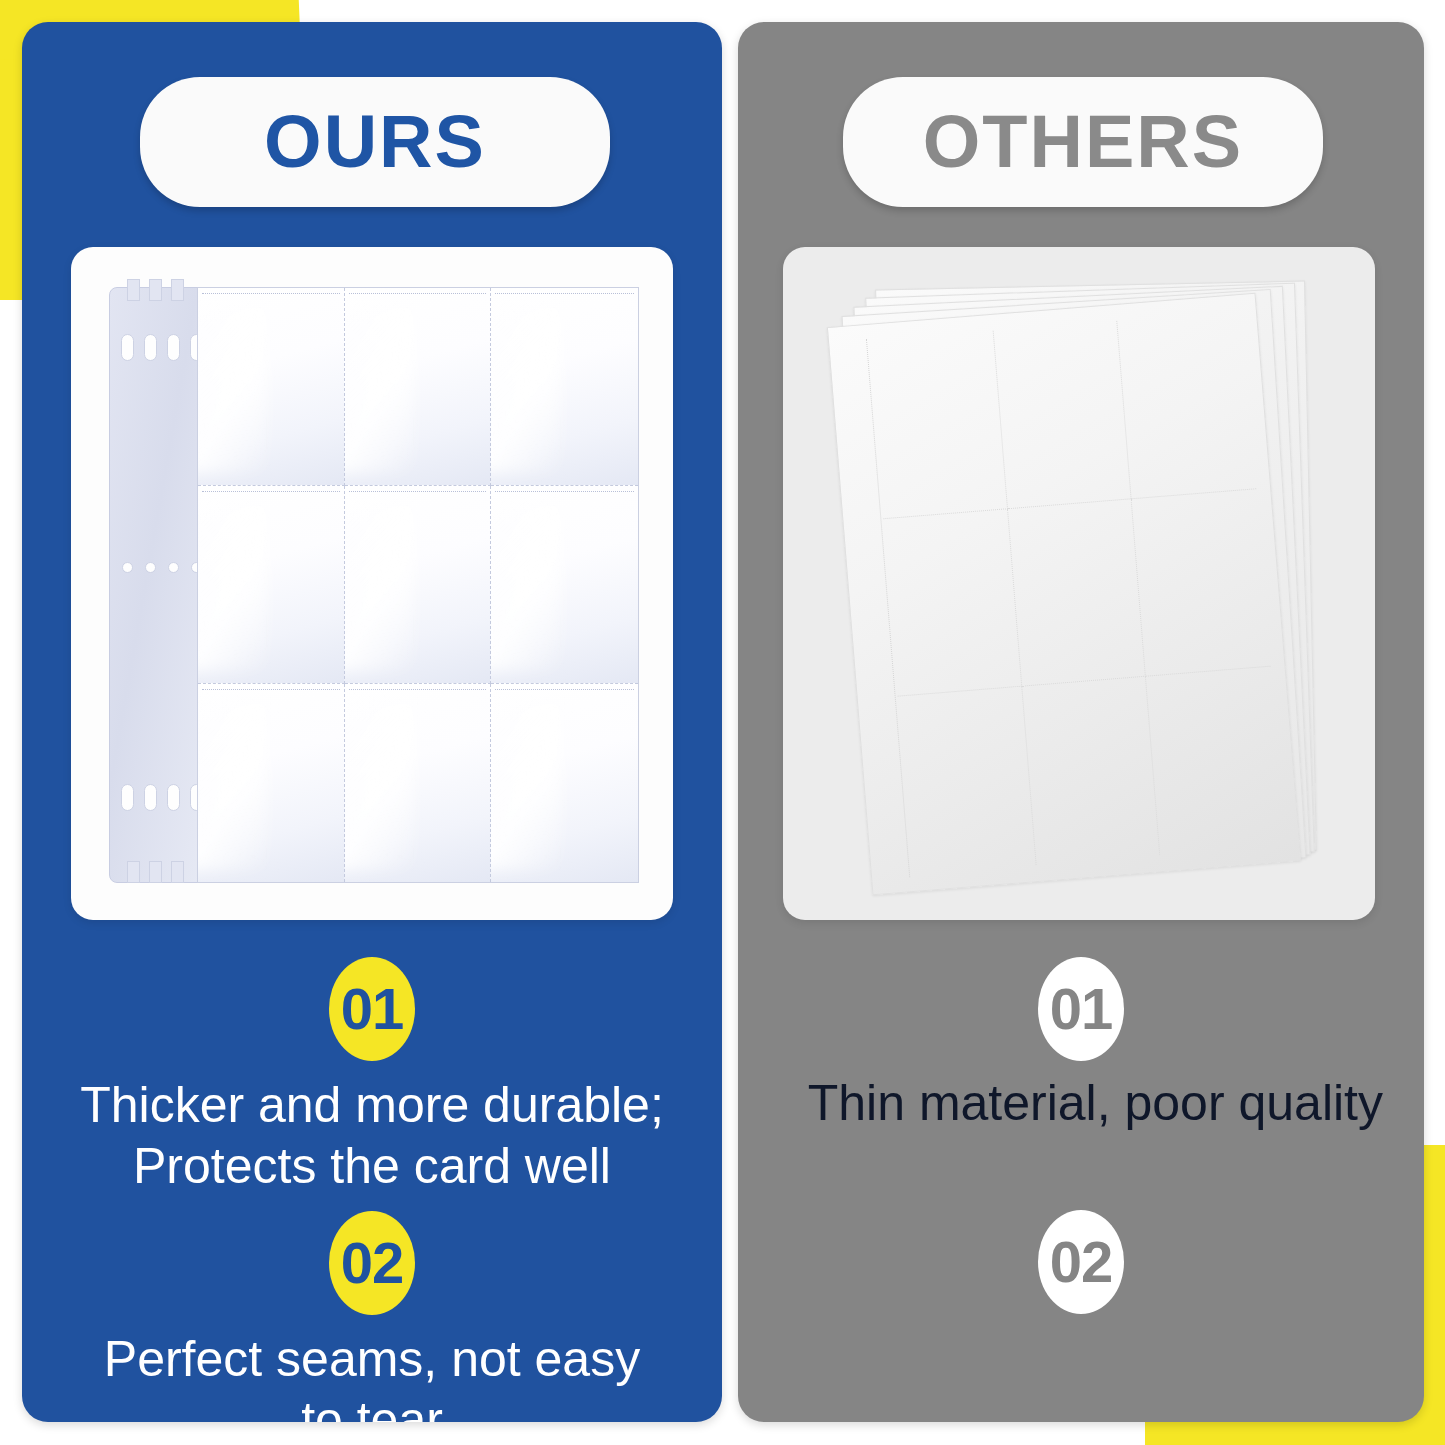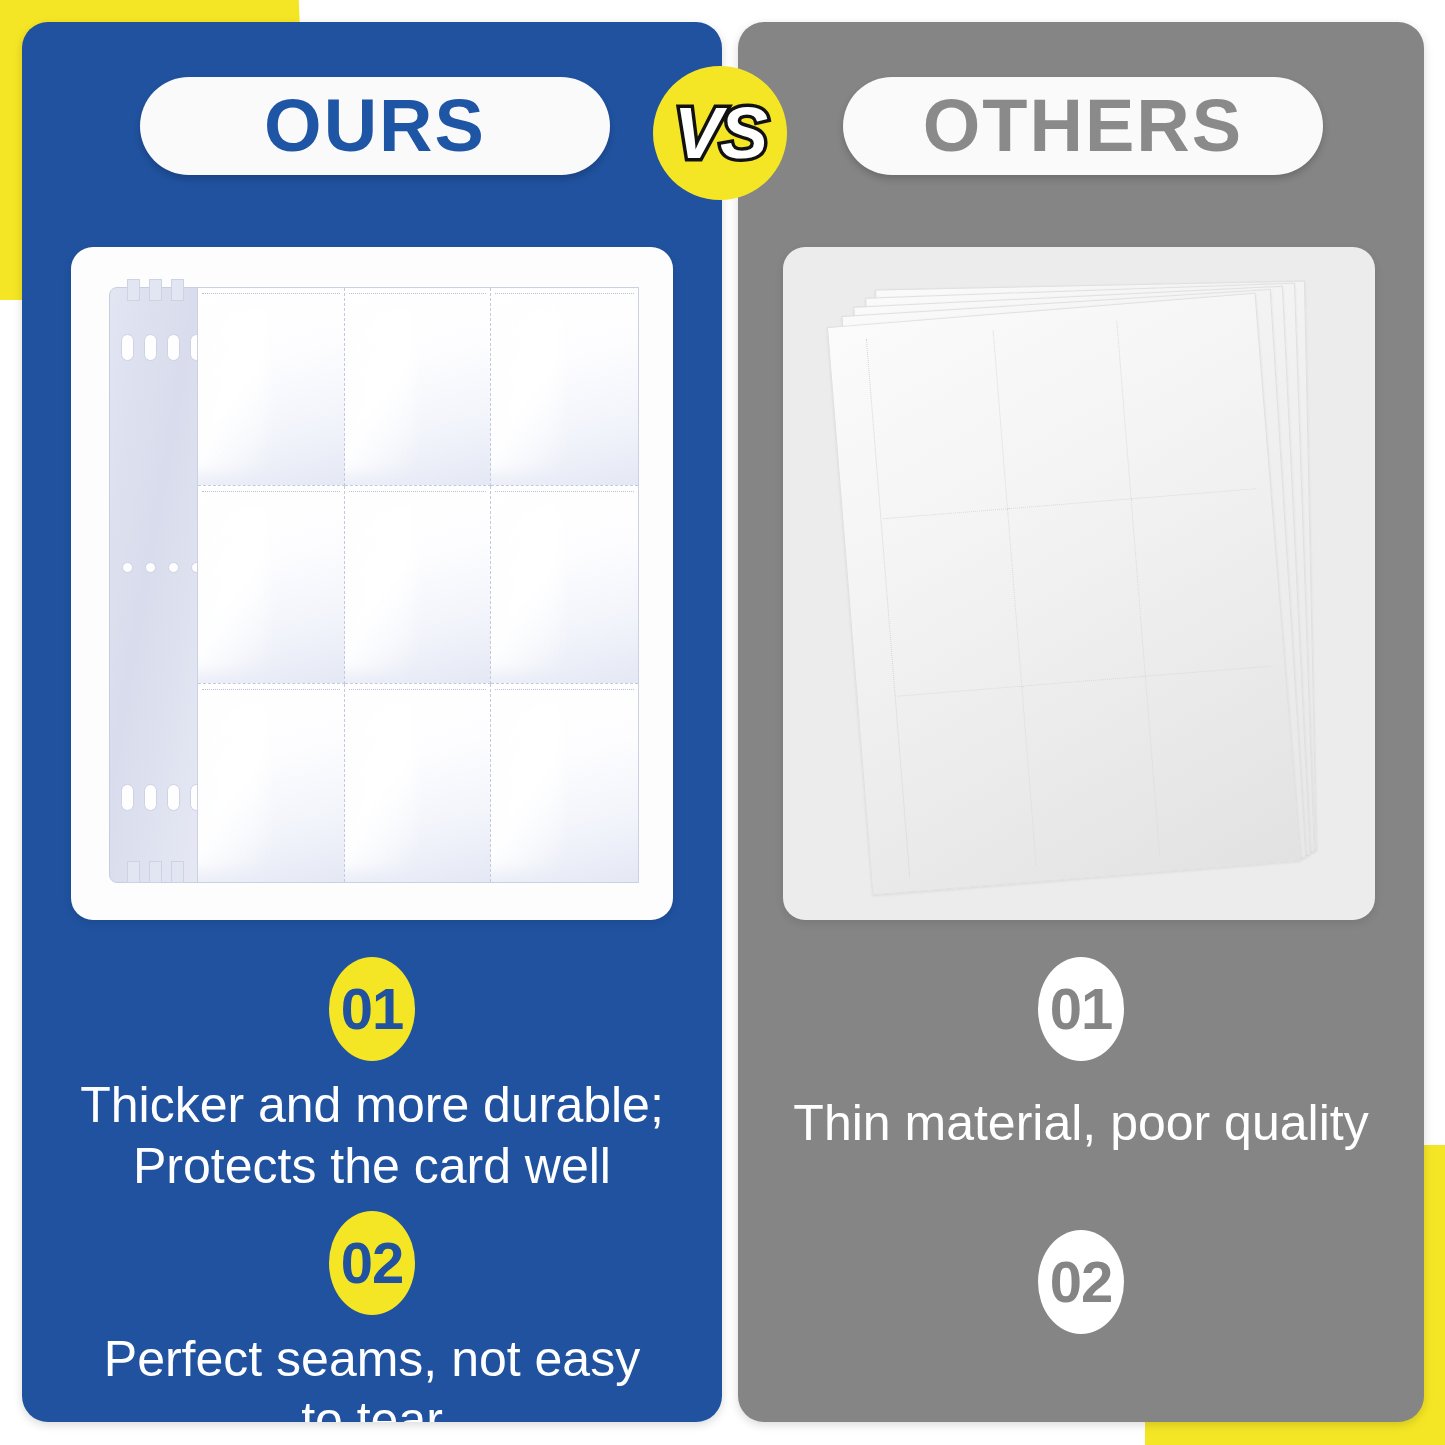--- a/index.html
+++ b/index.html
@@ -79,21 +79,21 @@
     left: 738px;
     width: 686px;
     background: #858585;
     box-shadow: 0 3px 10px rgba(0,0,0,0.15);
   }
 
   
   .pill {
     position: absolute;
     top: 55px;
-    height: 98px;
+    height: 130px;
     background: #FAFAFA;
     border-radius: 60px;
     display: flex;
     align-items: center;
     justify-content: center;
     box-shadow: 0 4px 7px rgba(0,0,0,0.18);
   }
   .pill-ours {
     left: 118px;
     width: 470px;
@@ -294,21 +294,21 @@
   }
   .badge-ours   { background: #F5E625; color: #20529F; }
   .badge-others { background: #FFFFFF; color: #858585; }
 
   .feat-text {
     font-size: 50px;
     line-height: 1.22;
     padding: 0 41px;
   }
   .feat-text-ours   { color: #FFFFFF; margin-top: 14px; }
-  .feat-text-others { color: #ffffff; margin-top: 32px; }
+  .feat-text-others { color: #0f172a; margin-top: 12px; text-align: right; }
 
   .feat-block + .feat-block { margin-top: 14px; }
   .feat-block-others + .feat-block-others { margin-top: 30px; }
 </style>
 </head>
 <body>
 
 <div class="stage">
 
   <div class="accent-tl"></div>
@@ -492,17 +492,14 @@
         <div class="feat-text feat-text-others">Thin material, poor quality</div>
       </div>
 
       <div class="feat-block feat-block-others" style="margin-top:76px;">
         <div class="badge badge-others">02</div>
       </div>
 
     </div>
   </div>
 
-  <div class="vs-badge">
-    <span class="vs-text">VS</span>
-  </div>
 
 </div>
 
 </body></html>

